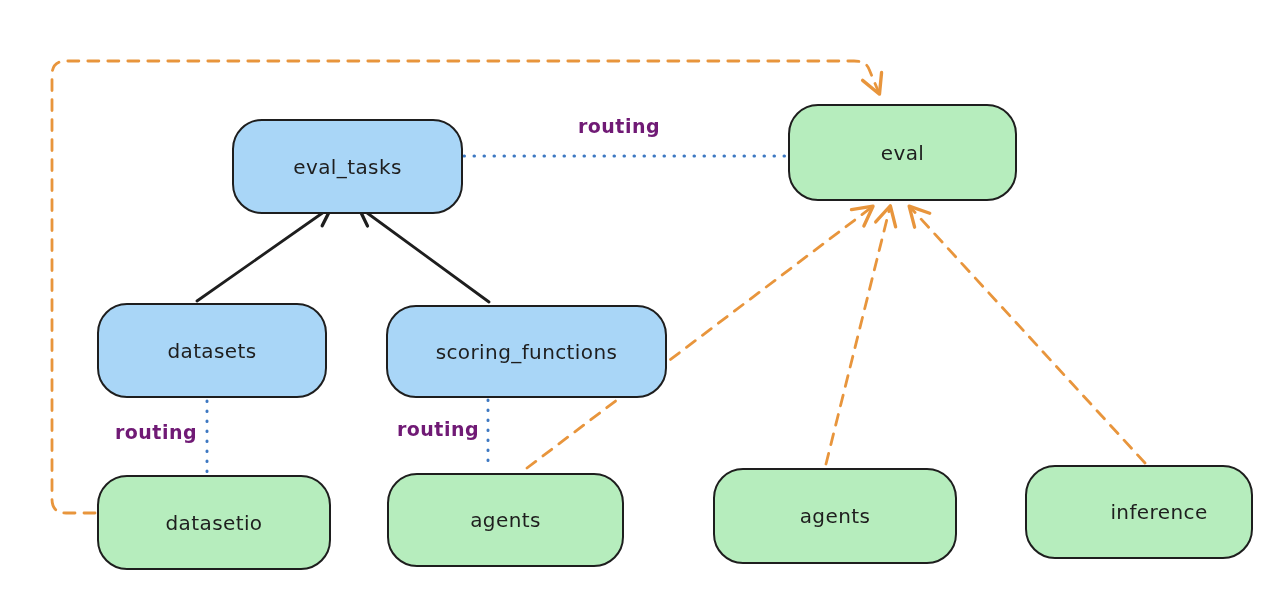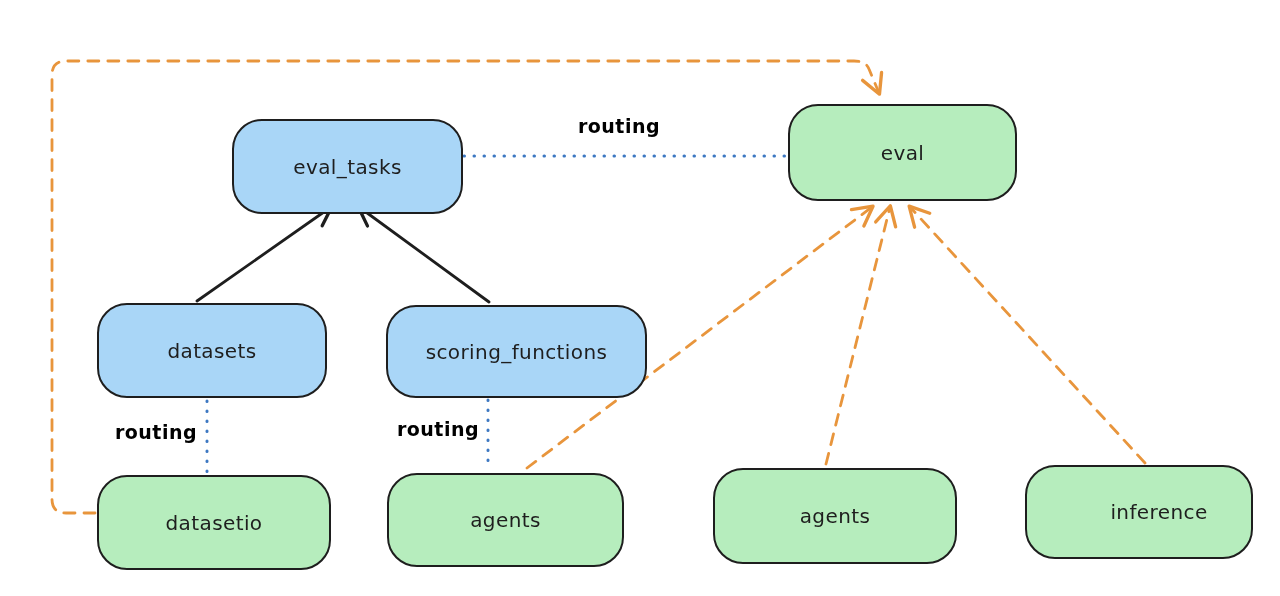--- a/index.html
+++ b/index.html
@@ -18,27 +18,27 @@
     border-radius:30px;
     display:flex;align-items:center;justify-content:center;
     font-size:20px;color:#1e1e1e;letter-spacing:.4px;
   }
   .node.blue{background:#a9d6f7;}
   .node.green{background:#b6edbd;}
   .edge-label{
     position:absolute;
     width:110px;text-align:center;
     font-size:19px;font-weight:bold;letter-spacing:.5px;
-    color:#000000;
+    color:#701a75;
   }
   
   .n-eval-tasks{left:232px;top:107px;width:231px;height:95px;margin-top:12px;}
   .n-eval{left:788px;top:104px;width:229px;height:97px;}
   .n-datasets{left:97px;top:303px;width:230px;height:95px;}
-  .n-scoring-functions{left:386px;top:305px;width:261px;height:93px;}
+  .n-scoring-functions{left:386px;top:305px;width:281px;height:93px;}
   .n-datasetio{left:97px;top:475px;width:234px;height:95px;align-items:center;}
   .n-scoring{left:387px;top:473px;width:237px;height:94px;}
   .n-agents{left:713px;top:468px;width:244px;height:96px;}
   .n-inference{left:1025px;top:465px;width:228px;height:94px;padding-left:40px;}
   
   .l-top{left:564px;top:115px;}
   .l-left{left:101px;top:421px;}
   .l-mid{left:383px;top:418px;}
 </style>
 </head>

